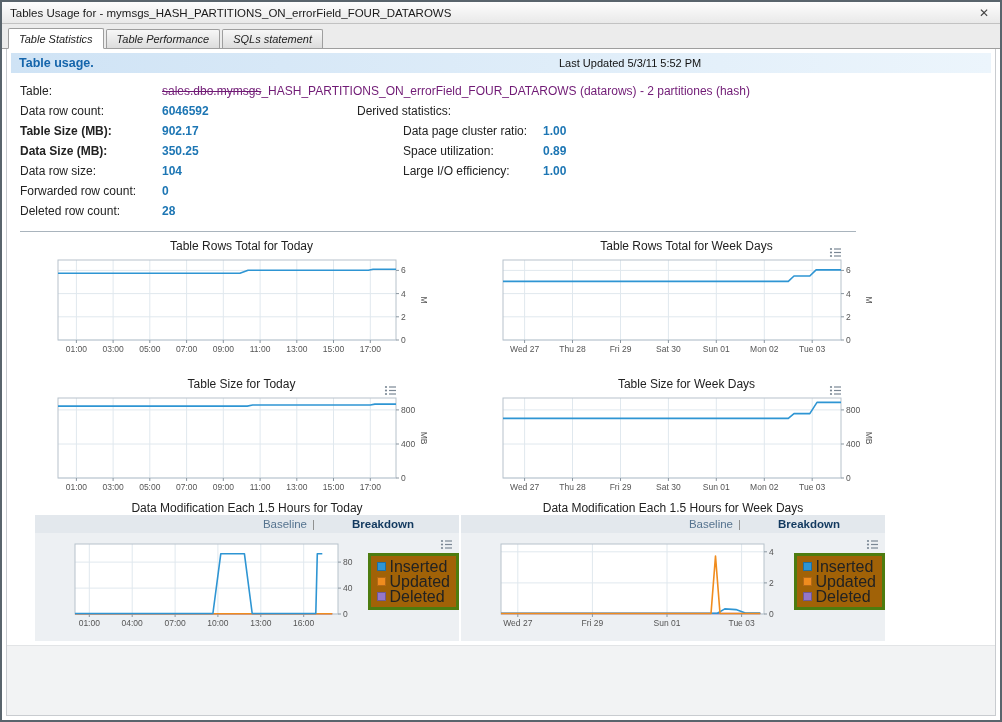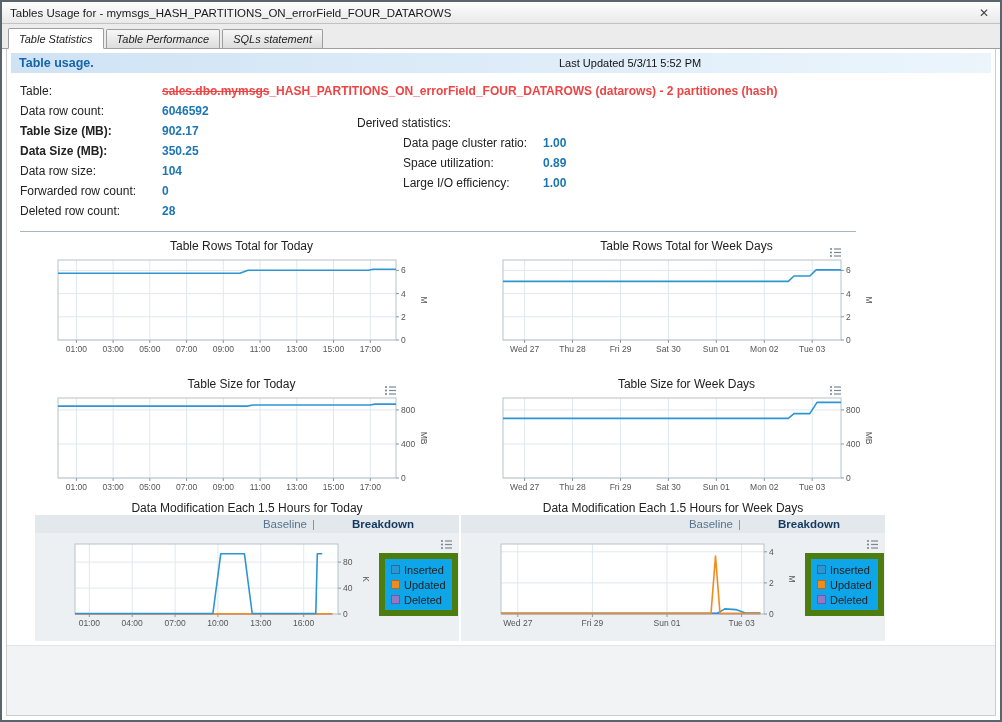--- a/index.html
+++ b/index.html
@@ -64,23 +64,23 @@
     padding:0 8px; position:relative;
   }
   .section-title { color:#1565ab; font-weight:bold; font-size:12.5px; }
   .last-updated { position:absolute; left:548px; font-size:11px; color:#111; }
 
   .stats { position:relative; margin:8px 0 0 9px; height:142px; font-size:12px; color:#222; }
   .srow { display:flex; height:20px; align-items:center; }
   .srow .lbl { width:142px; flex:0 0 142px; }
   .srow.boldlbl .lbl { font-weight:bold; }
   .val { color:#1d76b4; font-weight:bold; white-space:nowrap; }
-  .table-name { color:#ef4444; font-weight:bold; }
+  .table-name { color:#701a75; font-weight:normal; }
   .table-name .struck { text-decoration:line-through; }
-  .derived { position:absolute; left:337px; top:32px; }
+  .derived { position:absolute; left:337px; top:20px; }
   .dtitle { height:20px; display:flex; align-items:center; }
   .drow { display:flex; height:20px; align-items:center; padding-left:46px; }
   .drow .dlbl { width:140px; flex:0 0 140px; }
 
   hr.sep { border:none; border-top:1px solid #a9b4bd; width:836px; margin:8px 0 0 9px; }
 
   .charts-grid {
     display:grid; grid-template-columns:445px 445px;
     margin:7px 0 0 11px; row-gap:22px;
   }
@@ -101,22 +101,22 @@
     background:#e3e8ed; height:18px;
     display:flex; justify-content:flex-end; align-items:center;
     gap:5px; padding-right:45px; font-size:11.5px;
   }
   .baseline { color:#55738f; }
   .sep-bar { color:#8a8a8a; }
   .breakdown { color:#12395f; font-weight:bold;margin-left:32px; }
   .mod-panel .menu-icon { right:6px; top:24px; }
   .mod-body { display:flex; align-items:flex-start; gap:8px; padding:6px 0 0 36px; }
   .legend {
-    border:6px solid #4d7c0f; background:#0ea5e9;
-    padding:3px 6px; font-size:11px; color:#222; margin-top:14px;
+    border:3px solid #4d7c0f; background:#a16207;
+    padding:3px 6px; font-size:16px; color:#222; margin-top:14px;
   }
   .legend-item { display:flex; align-items:center; gap:4px; height:15px; }
   .swatch { width:9px; height:9px; flex:0 0 9px; border:1px solid rgba(0,0,0,0.25); }
 
   .bottom-filler { flex:1; background:#f2f3f4; margin:4px -4px 0; border-top:1px solid #e2e4e6; }
 </style>
 </head>
 <body>
 
 <div class="window">

